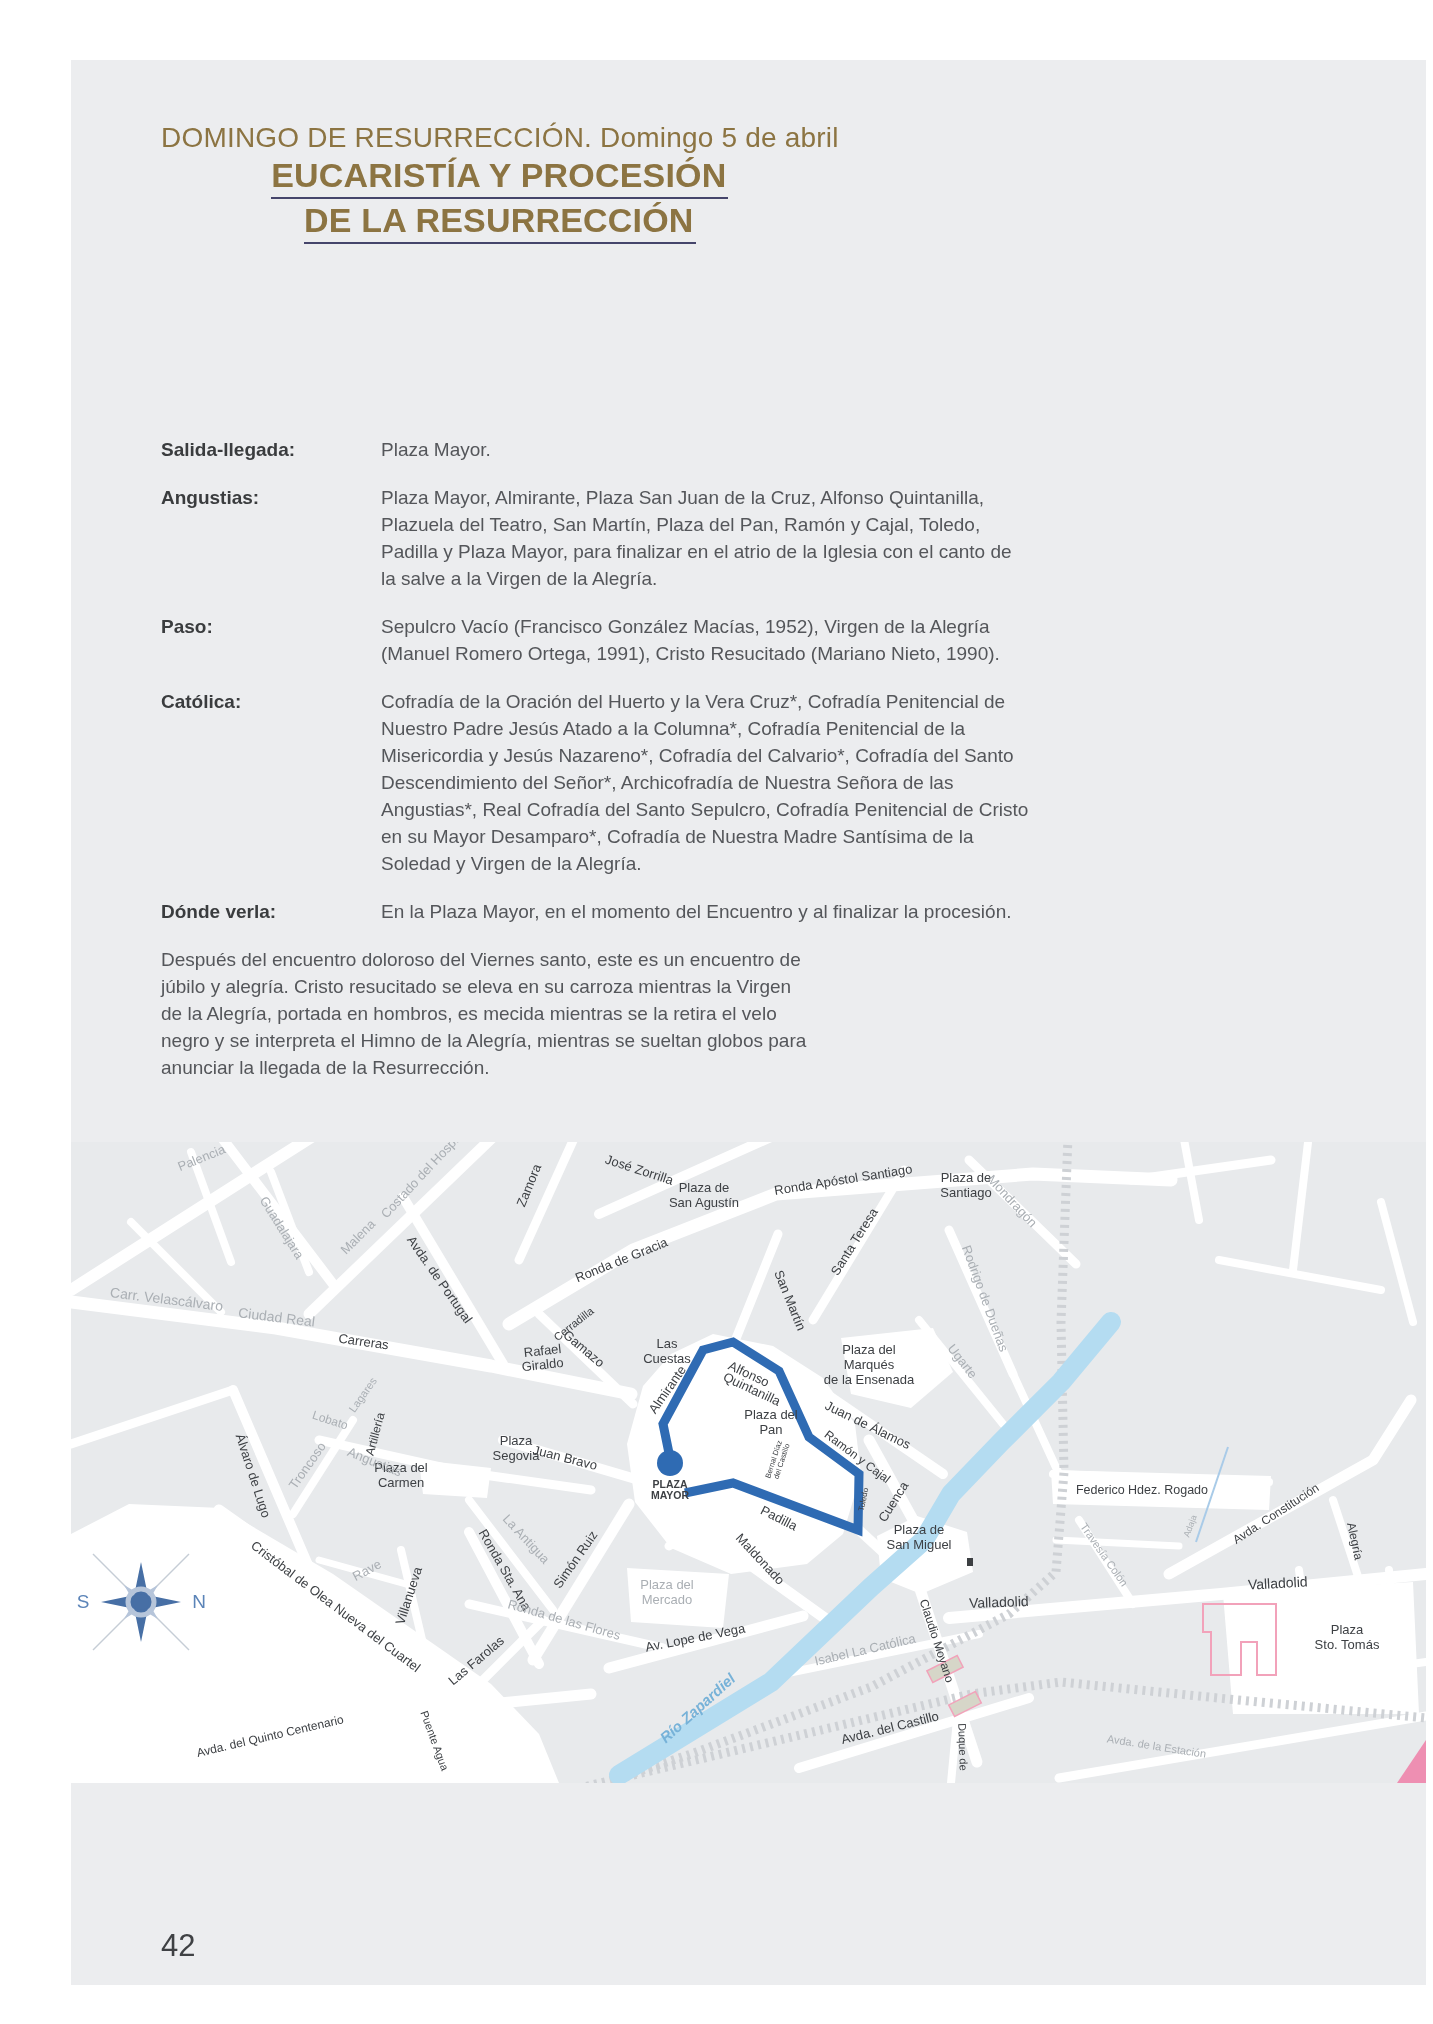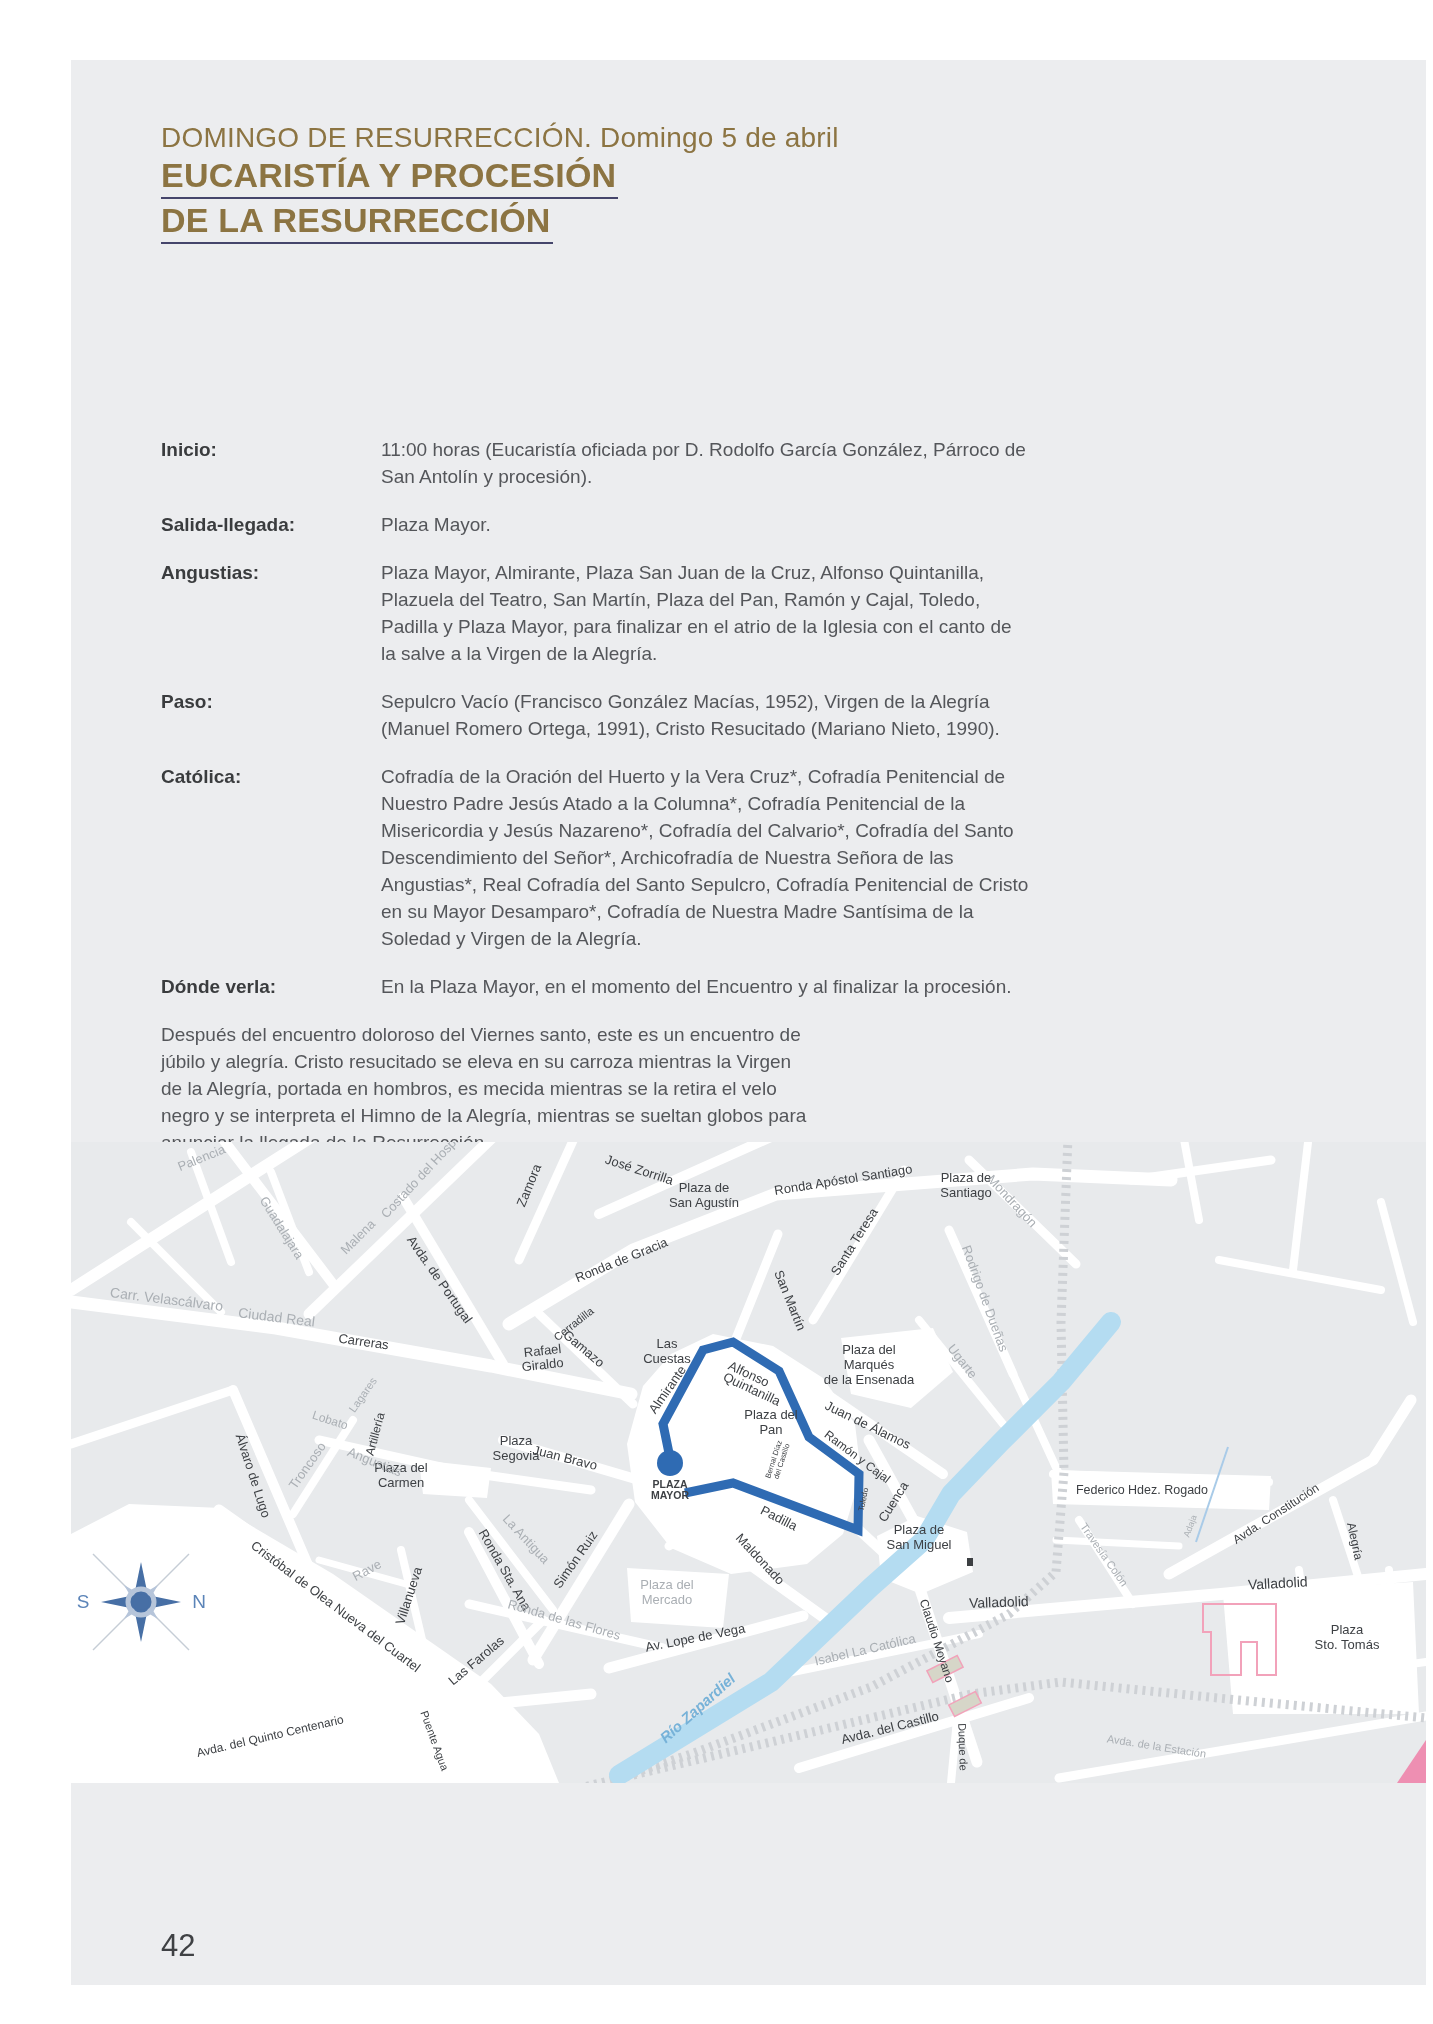--- a/index.html
+++ b/index.html
@@ -5,21 +5,21 @@
   :root{
     --accent:#8c7442; --underline:#45456b; --panel:#ecedef;
     --label:#3a3c3e; --body:#54565a;
   }
   html,body{margin:0;padding:0;background:#ffffff;}
   .page{position:relative;width:1433px;height:2024px;background:#ffffff;overflow:hidden;
         font-family:"Liberation Sans","DejaVu Sans",sans-serif;margin-left:31px;}
   .panel{position:absolute;left:40px;top:60px;width:1355px;height:1925px;background:var(--panel);}
   .header{position:absolute;left:90px;top:62px;}
   .kicker{font-size:28px;color:var(--accent);letter-spacing:.2px;}
-  .title{font-size:34px;font-weight:bold;color:var(--accent);letter-spacing:.2px;line-height:1.0;}
+  .title{font-size:34px;font-weight:bold;color:var(--accent);letter-spacing:.2px;line-height:1.0;text-align:center;}
   .title span{display:inline-block;border-bottom:2px solid var(--underline);padding:4px 2px 5px 0;}
   .details{position:absolute;left:90px;top:376px;width:1190px;}
   .drow{display:flex;margin-bottom:21px;}
   .dlab{width:220px;flex:0 0 220px;font-weight:bold;color:var(--label);font-size:19px;line-height:27px;}
   .dval{width:648px;color:var(--body);font-size:19px;line-height:27px;}
   .map-wrap{position:absolute;left:0;top:1082px;width:1355px;height:641px;background:#ffffff;}
   .pagenum{position:absolute;left:90px;top:1868px;font-size:31px;color:#3f4144;}
   svg text{font-family:"Liberation Sans","DejaVu Sans",sans-serif;}
 </style>
 </head>
@@ -30,24 +30,20 @@
 
     <div class="header">
       <div class="kicker">DOMINGO DE RESURRECCIÓN. Domingo 5 de abril</div>
       <div class="title">
         <span>EUCARISTÍA Y PROCESIÓN</span><br>
         <span>DE LA RESURRECCIÓN</span>
       </div>
     </div>
 
     <div class="details">
-        <div class="drow">
-          <div class="dlab">Inicio:</div>
-          <div class="dval">11:00 horas (Eucaristía  oficiada por D. Rodolfo García González, Párroco de San Antolín y procesión).</div>
-        </div>
         <div class="drow">
           <div class="dlab">Salida-llegada:</div>
           <div class="dval">Plaza Mayor.</div>
         </div>
         <div class="drow">
           <div class="dlab">Angustias:</div>
           <div class="dval">Plaza Mayor, Almirante, Plaza San Juan de la Cruz, Alfonso Quintanilla, Plazuela del Teatro, San Martín, Plaza del Pan, Ramón y Cajal, Toledo, Padilla y Plaza Mayor, para finalizar en el atrio de la Iglesia con el canto de la salve a la Virgen de la Alegría.</div>
         </div>
         <div class="drow">
           <div class="dlab">Paso:</div>

